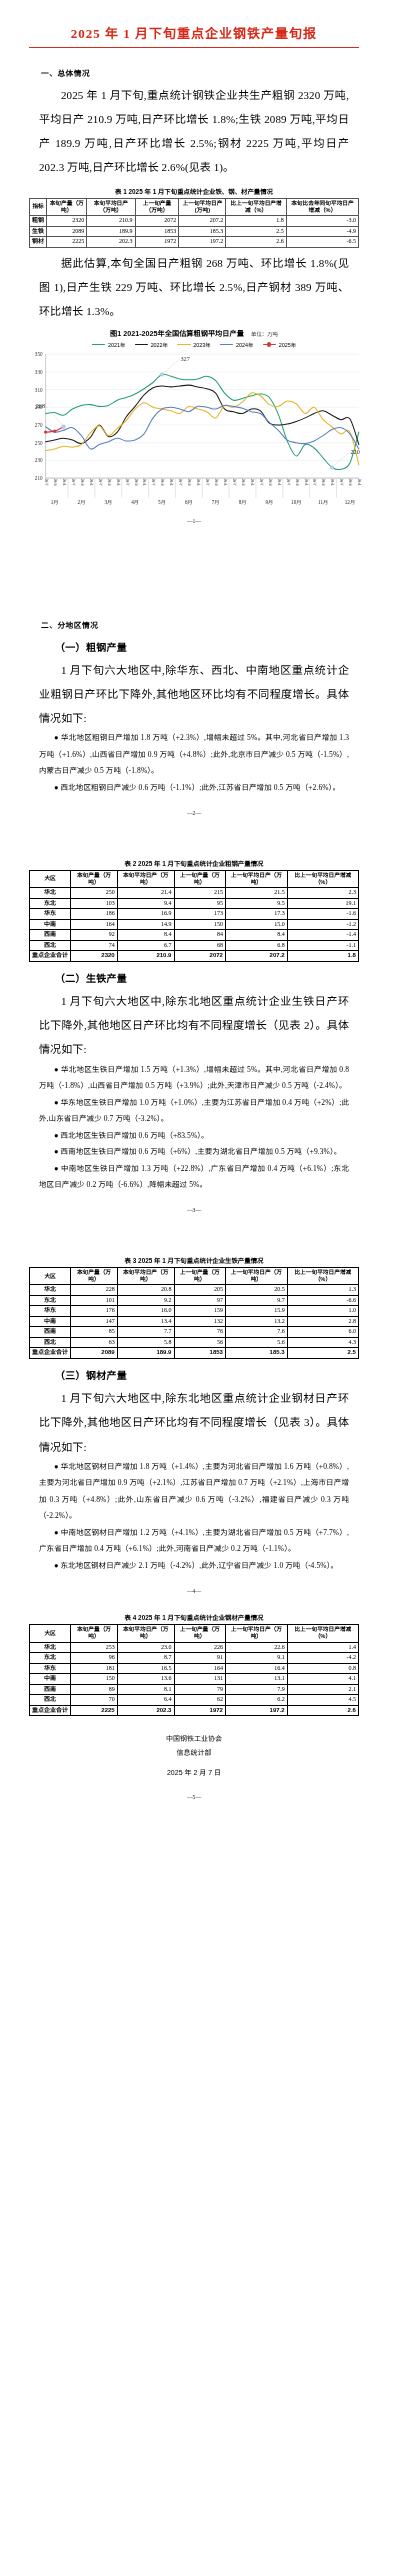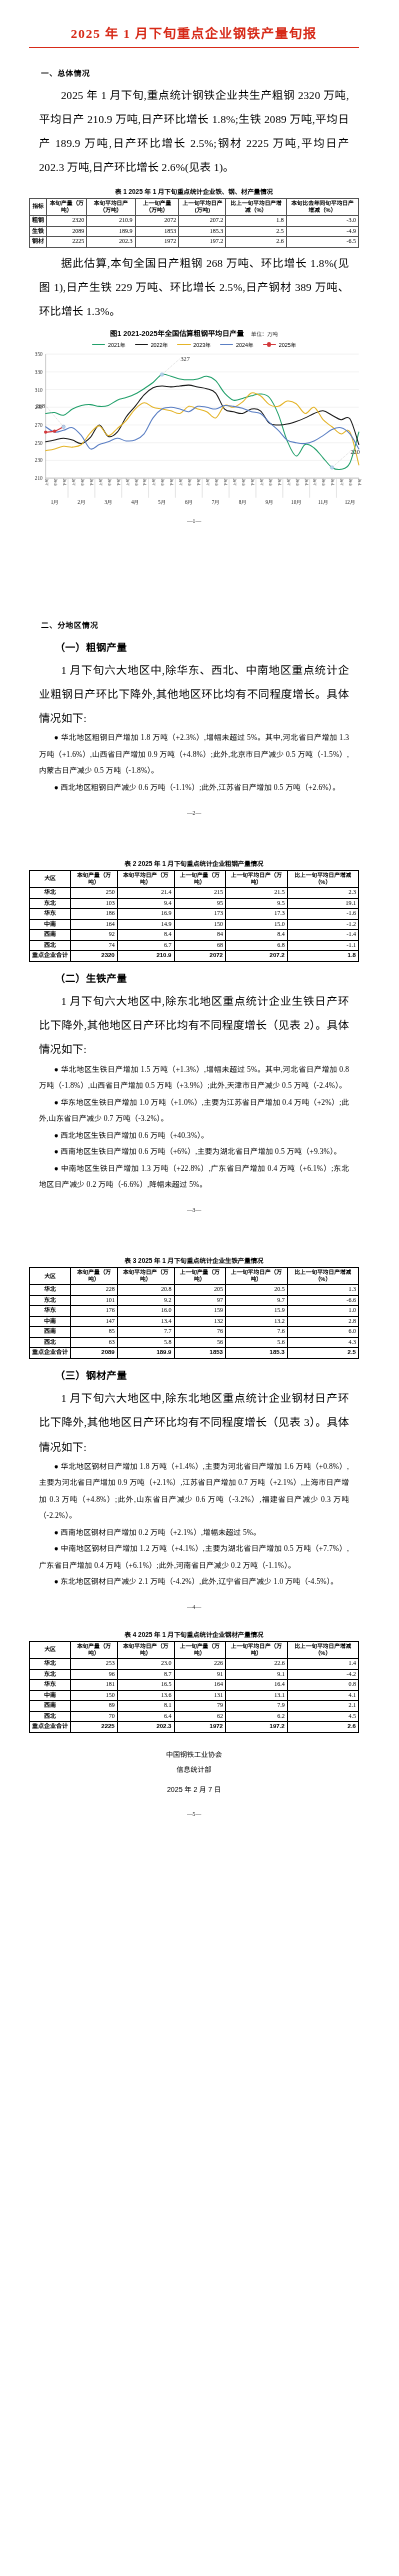--- a/index.html
+++ b/index.html
@@ -470,21 +470,21 @@
           <td>207.2</td>
           <td>1.8</td>
         </tr>
       </tbody>
     </table>
 
   <div class="h2">（二）生铁产量</div>
   <p class="para">1 月下旬六大地区中,除东北地区重点统计企业生铁日产环比下降外,其他地区日产环比均有不同程度增长（见表 2）。具体情况如下:</p>
   <p class="bullet">● 华北地区生铁日产增加 1.5 万吨（+1.3%）,增幅未超过 5%。其中,河北省日产增加 0.8 万吨（-1.8%）,山西省日产增加 0.5 万吨（+3.9%）;此外,天津市日产减少 0.5 万吨（-2.4%）。</p>
   <p class="bullet">● 华东地区生铁日产增加 1.0 万吨（+1.0%）,主要为江苏省日产增加 0.4 万吨（+2%）;此外,山东省日产减少 0.7 万吨（-3.2%）。</p>
-  <p class="bullet">● 西北地区生铁日产增加 0.6 万吨（+40.3%）。</p>
+  <p class="bullet">● 西北地区生铁日产增加 0.6 万吨（+83.5%）。</p>
   <p class="bullet">● 西南地区生铁日产增加 0.6 万吨（+6%）,主要为湖北省日产增加 0.5 万吨（+9.3%）。</p>
   <p class="bullet">● 中南地区生铁日产增加 1.3 万吨（+22.8%）,广东省日产增加 0.4 万吨（+6.1%）;东北地区日产减少 0.2 万吨（-6.6%）,降幅未超过 5%。</p>
 
   <div class="pagemark">—3—</div>
   <div class="spacer-md"></div>
 
   <div class="tbl-caption">表 3   2025 年 1 月下旬重点统计企业生铁产量情况</div>
   <table class="data" id="tbl3">
       <thead>
         <tr>
@@ -552,21 +552,20 @@
           <td>1853</td>
           <td>185.3</td>
           <td>2.5</td>
         </tr>
       </tbody>
     </table>
 
   <div class="h2">（三）钢材产量</div>
   <p class="para">1 月下旬六大地区中,除东北地区重点统计企业钢材日产环比下降外,其他地区日产环比均有不同程度增长（见表 3）。具体情况如下:</p>
   <p class="bullet">● 华北地区钢材日产增加 1.8 万吨（+1.4%）,主要为河北省日产增加 1.6 万吨（+0.8%）,主要为河北省日产增加 0.9 万吨（+2.1%）,江苏省日产增加 0.7 万吨（+2.1%）,上海市日产增加 0.3 万吨（+4.8%）;此外,山东省日产减少 0.6 万吨（-3.2%）,福建省日产减少 0.3 万吨（-2.2%）。</p>
-  <p class="bullet">● 西南地区钢材日产增加 0.2 万吨（+2.1%）,增幅未超过 5%。</p>
   <p class="bullet">● 中南地区钢材日产增加 1.2 万吨（+4.1%）,主要为湖北省日产增加 0.5 万吨（+7.7%）,广东省日产增加 0.4 万吨（+6.1%）;此外,河南省日产减少 0.2 万吨（-1.1%）。</p>
   <p class="bullet">● 东北地区钢材日产减少 2.1 万吨（-4.2%）,此外,辽宁省日产减少 1.0 万吨（-4.5%）。</p>
 
   <div class="pagemark">—4—</div>
   <div class="spacer-sm"></div>
 
   <div class="tbl-caption">表 4   2025 年 1 月下旬重点统计企业钢材产量情况</div>
   <table class="data" id="tbl4">
       <thead>
         <tr>

